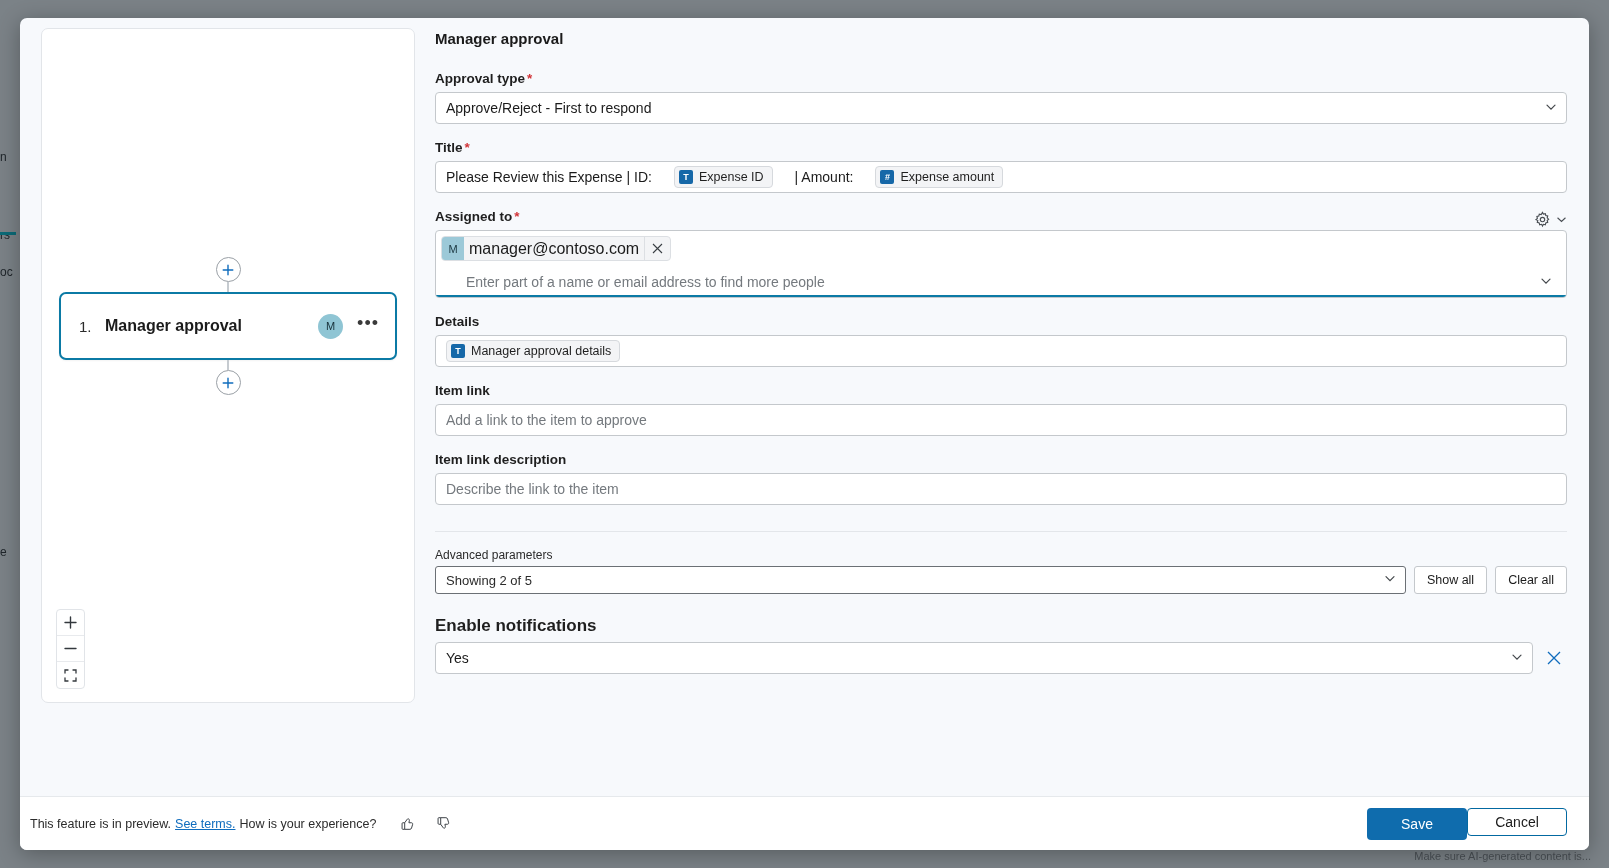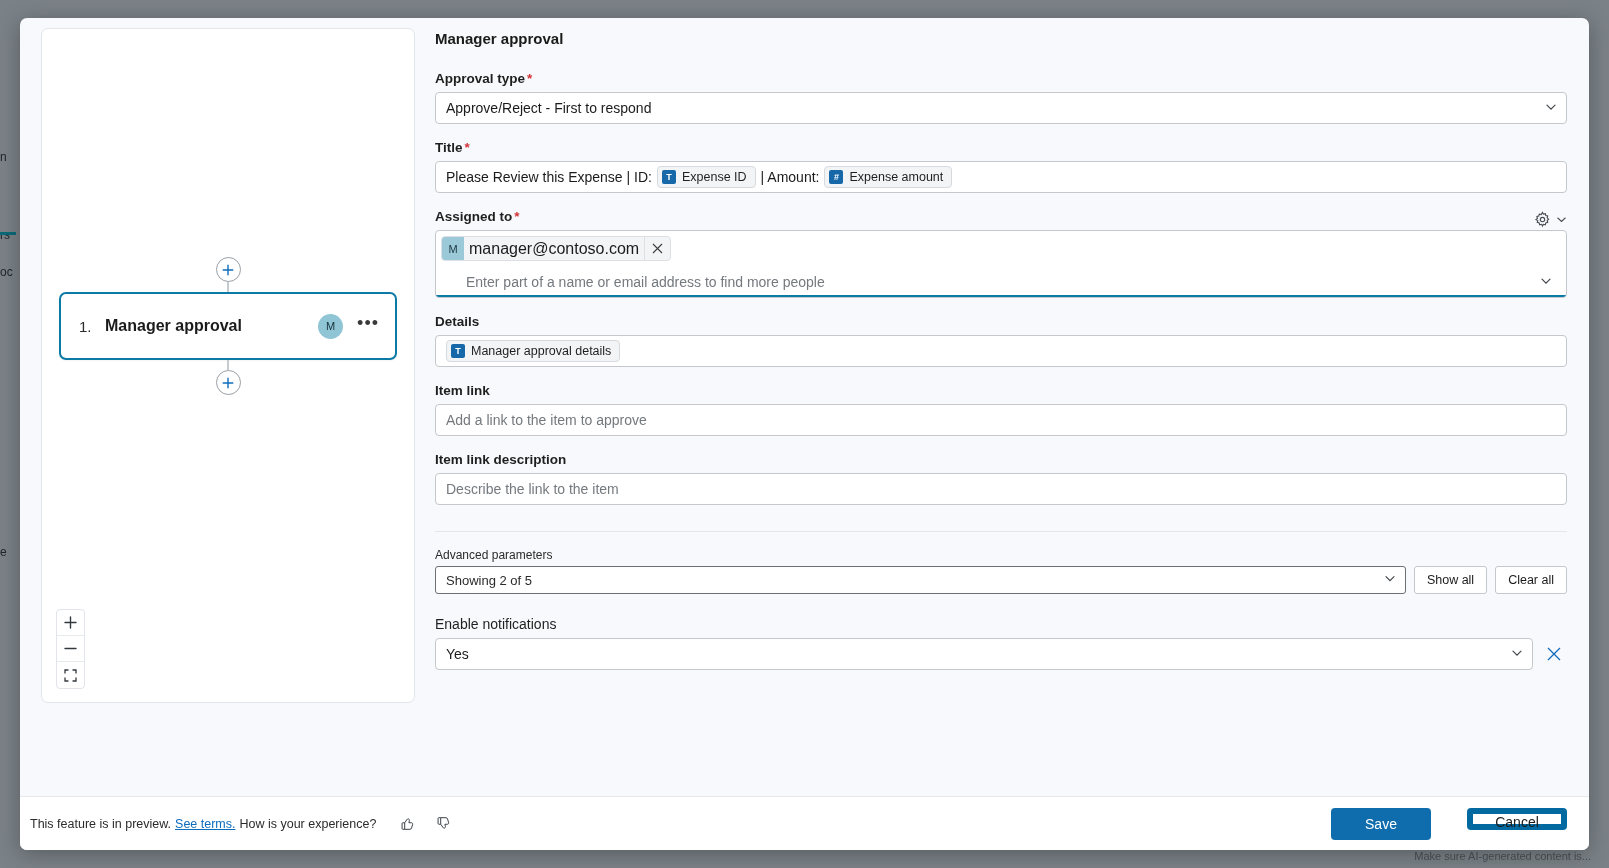--- a/index.html
+++ b/index.html
@@ -301,21 +301,21 @@
     border-radius: 3px;
     background: #fff;
     font-size: 12.5px; color: #1b1b1b;
     display: flex; align-items: center; justify-content: center;
     padding: 0 12px;
     cursor: pointer;
     white-space: nowrap;
   }
 
   #notif-label {
-    font-size: 14px; color: #1f1f1f; font-weight: 400;
+    font-size: 17px; color: #1f1f1f; font-weight: 700;
     margin: 22px 0 6px 0;
   }
   #notif-row { display: flex; align-items: center; gap: 8px; }
   #notif-ctl {
     flex: 1 1 auto; height: 32px;
     border: 1px solid #c4c8cc;
     border-radius: 4px;
     background: #fff;
     display: flex; align-items: center;
     padding: 0 10px;
@@ -352,27 +352,26 @@
   #footer-actions { margin-left: auto; display: flex; }
   #save-btn {
     width: 100px; height: 32px;
     background: #0f6cad;
     color: #ffffff;
     border: none; border-radius: 4px;
     font-size: 14px; cursor: pointer;
     font-family: "Liberation Sans", sans-serif;
   }
   #cancel-btn {
-    width: 100px; height: 22px;
+    width: 100px; height: 28px;
     background: #ffffff;
     color: #1b1b1b;
-    border: 6px solid #0369a1; border-radius: 4px;
+    border: 1px solid #0369a1; border-radius: 4px;
     font-size: 14px; cursor: pointer;
     font-family: "Liberation Sans", sans-serif;
-    margin-left: 36px;
   }
 </style>
 </head>
 <body>
 
 <div id="backdrop">
   <div class="bg-frag" style="left:0px;top:150px">n</div>
   <div class="bg-frag" style="left:0px;top:228px">rs</div>
   <div class="bg-accent" style="left:0px;top:232px"></div>
   <div class="bg-frag" style="left:0px;top:265px">oc</div>
@@ -449,21 +448,21 @@
               <path d="M2 4.2 L6 8.2 L10 4.2" stroke="#44484c" stroke-width="1.2" fill="none" stroke-linecap="round"></path>
             </svg>
           </span>
         </div>
       </div>
 
       <div class="field">
         <label class="flabel">
           <span>Title</span><span class="req">*</span>
         </label>
-        <div class="ctl" style="gap:3px;">
+        <div class="ctl" style="gap:20px;">
           <span>Please Review this Expense | ID:</span>
           <span class="token">
             <span class="tok-ico">T</span>
             <span>Expense ID</span>
           </span>
           <span>| Amount:</span>
           <span class="token">
             <span class="tok-ico">#</span>
             <span>Expense amount</span>
           </span>

